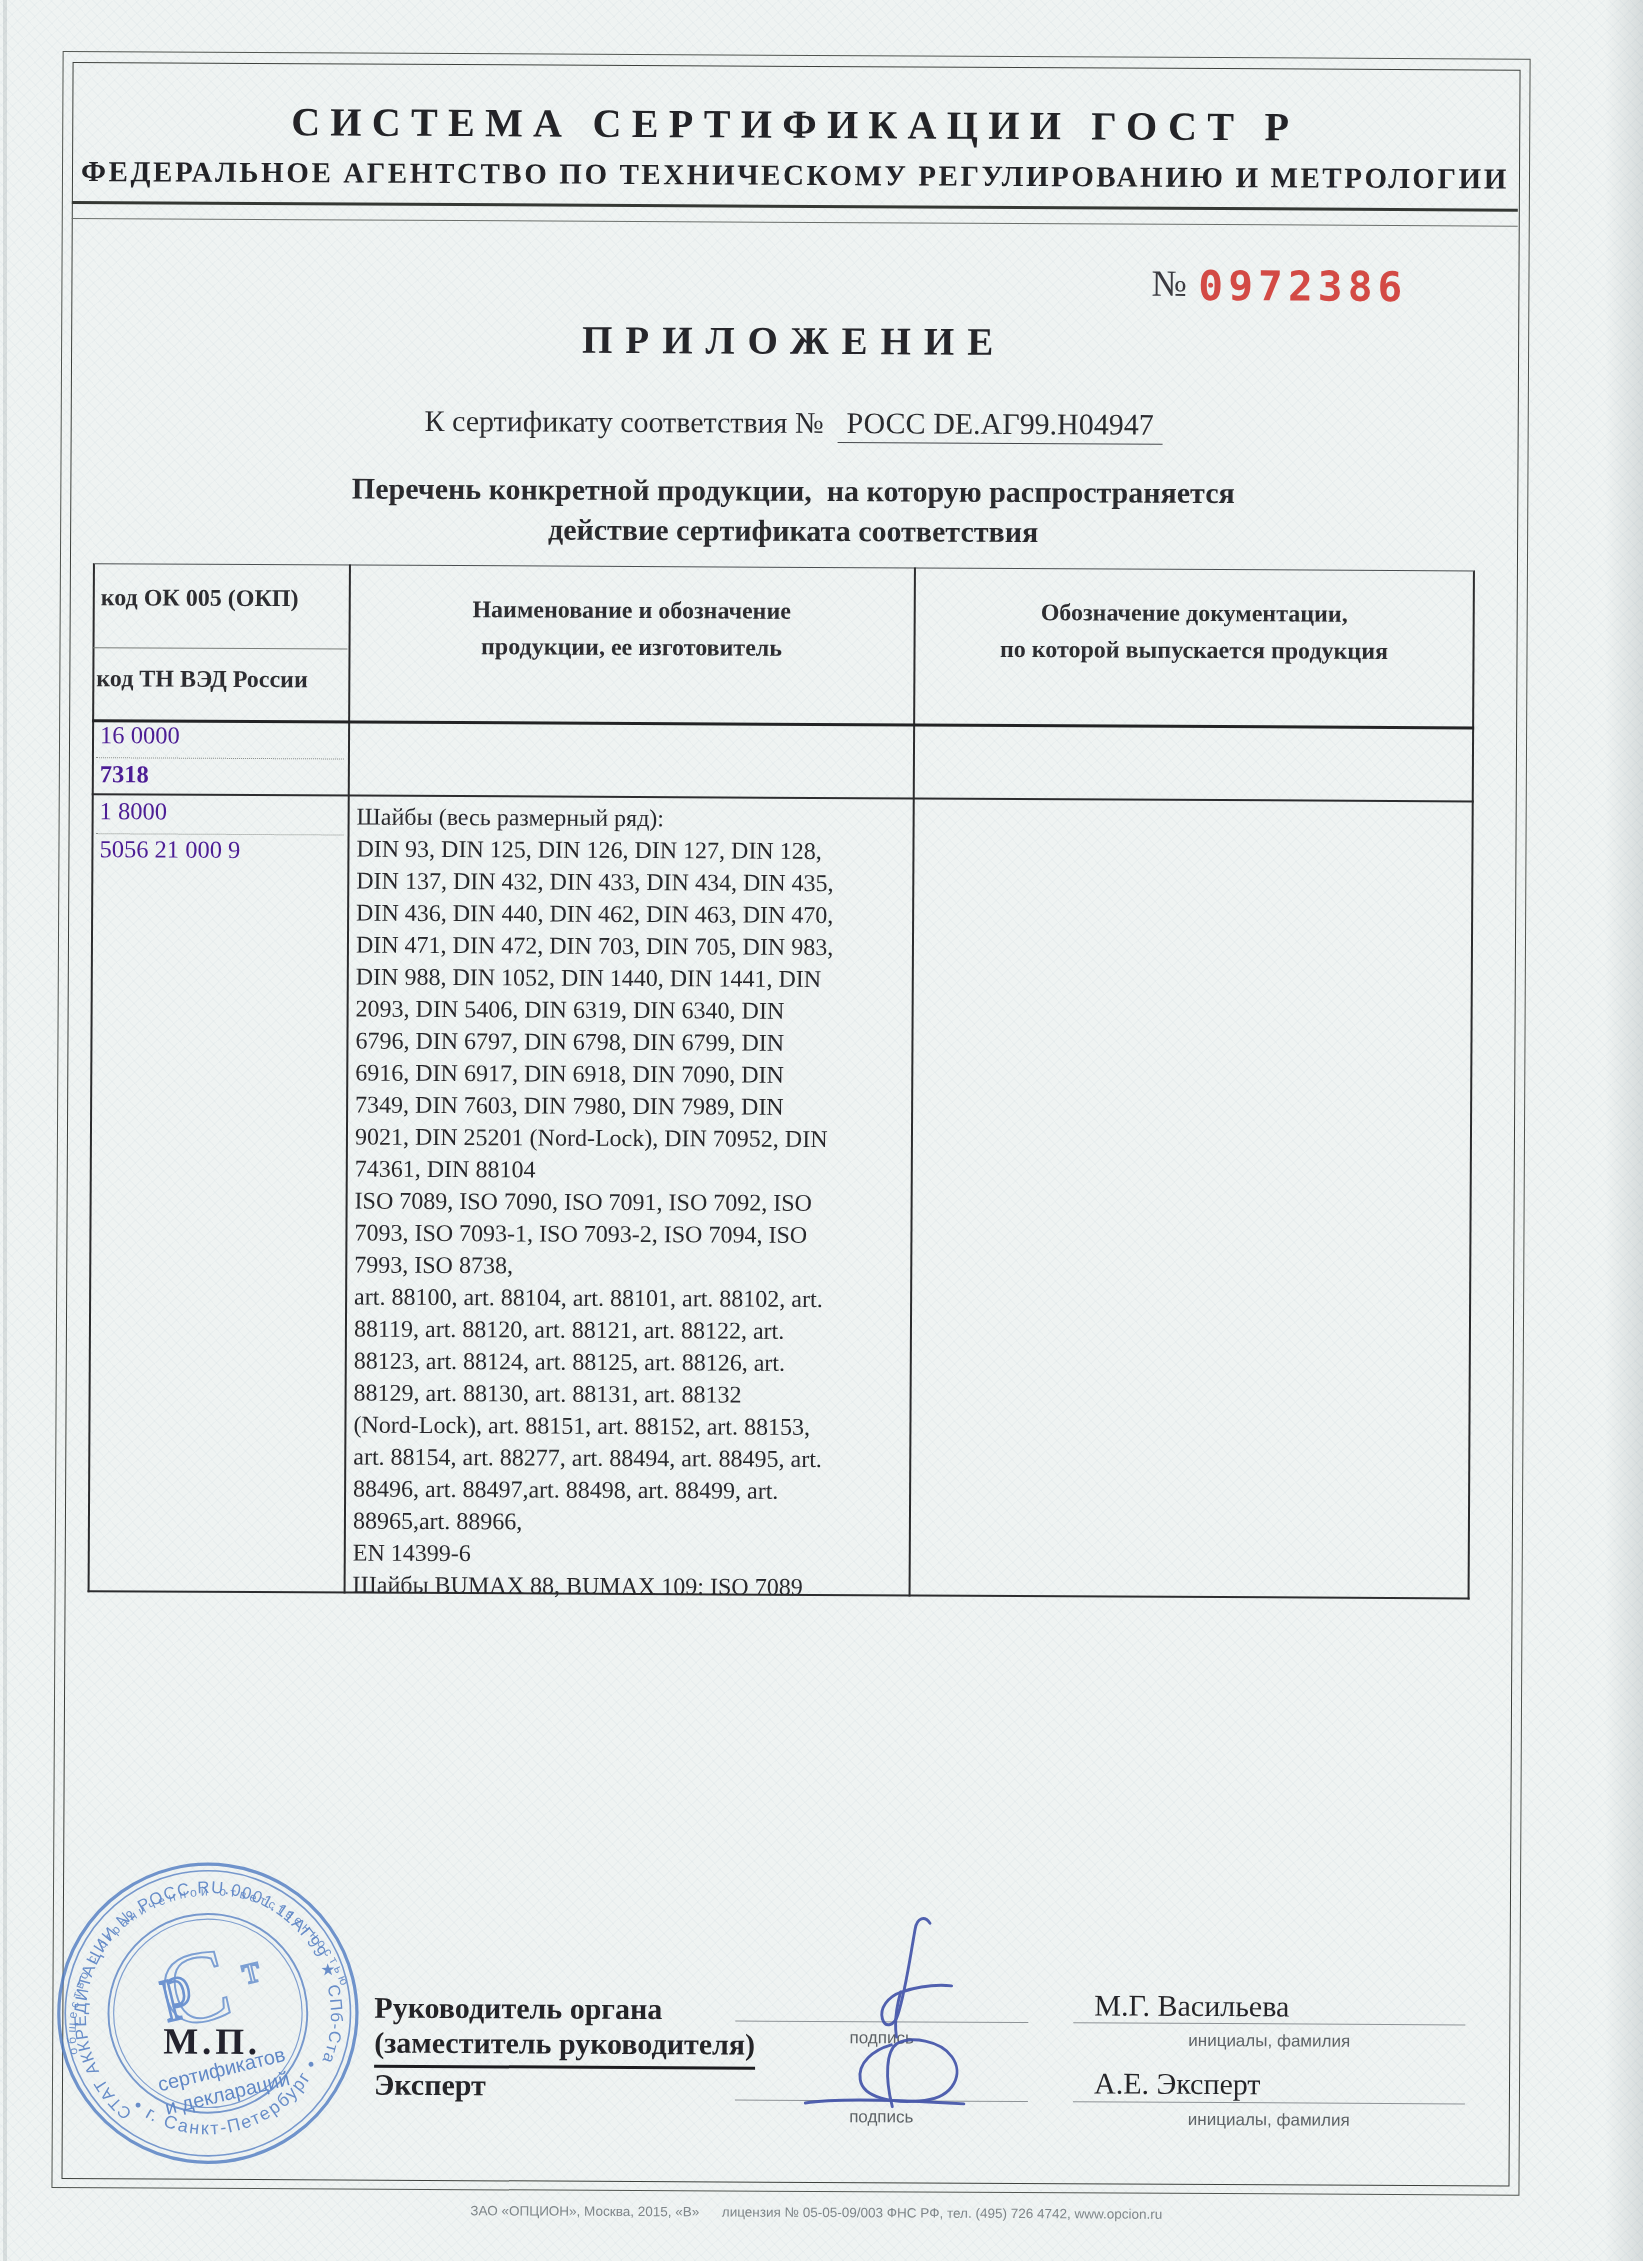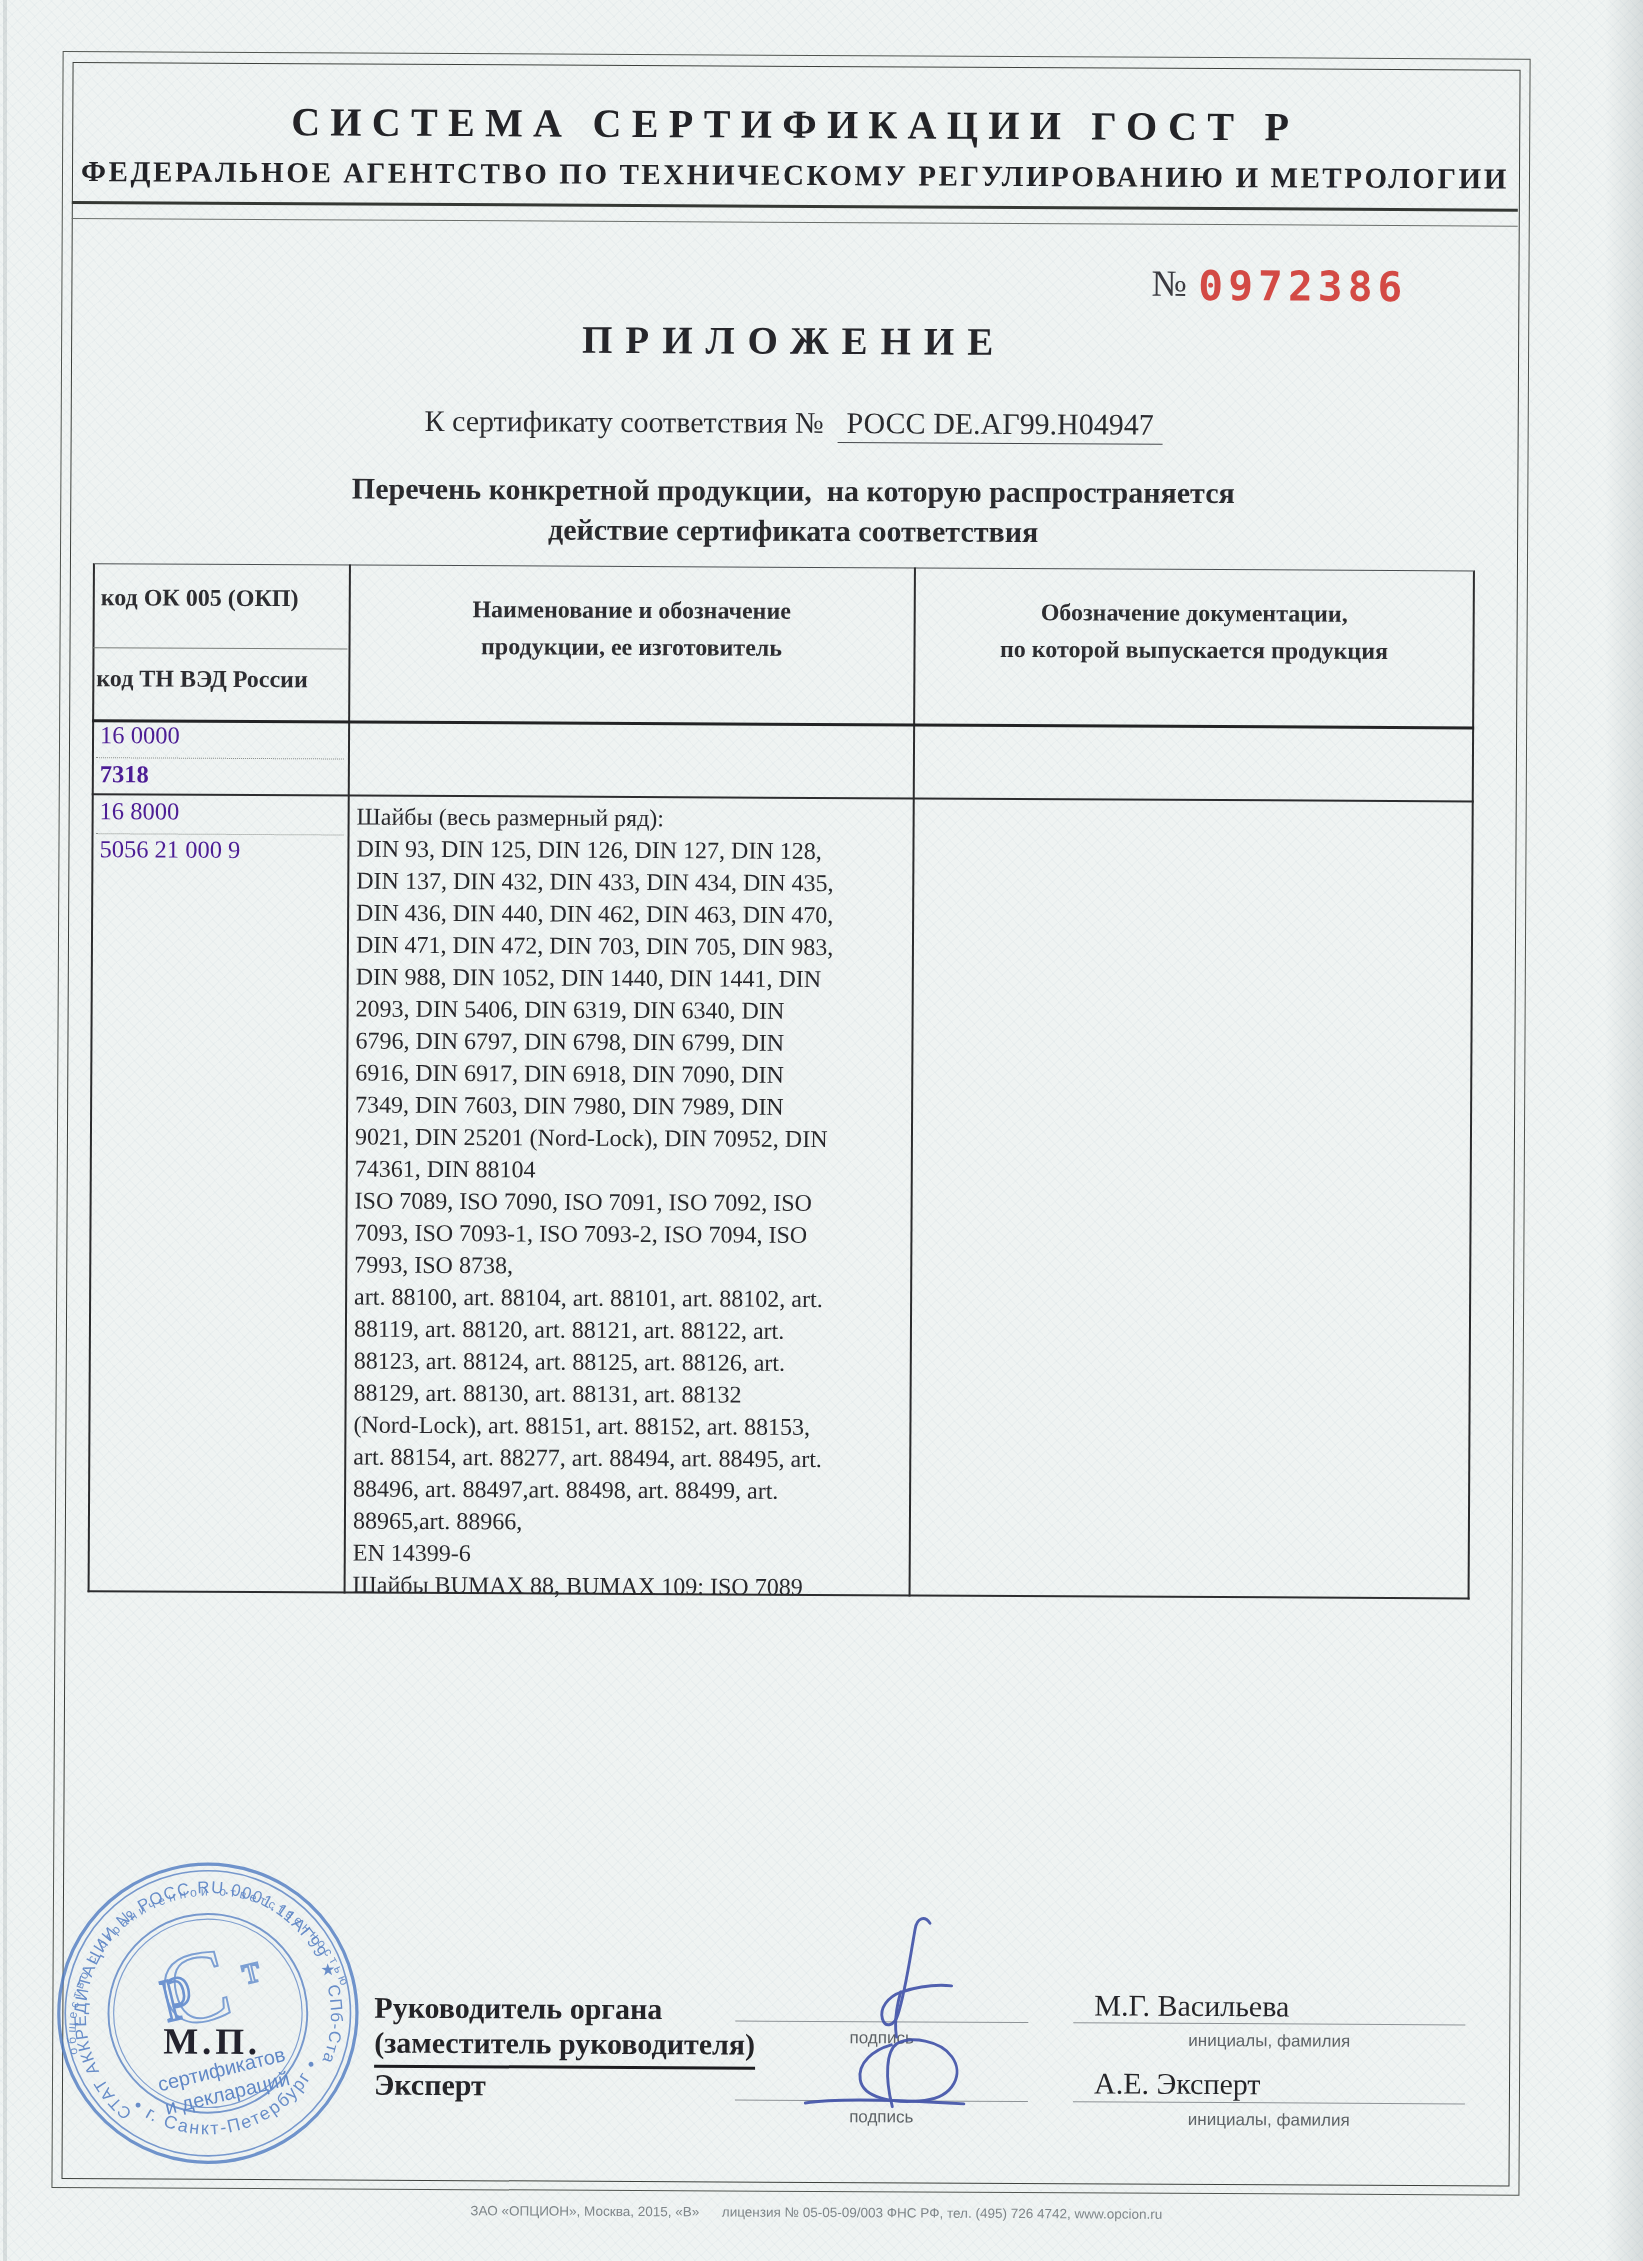--- a/index.html
+++ b/index.html
@@ -122,21 +122,21 @@
   <div class="abs dot1"></div>
   <div class="abs dot2"></div>
 
   <div class="abs th th1a">код ОК 005 (ОКП)</div>
   <div class="abs th th1b">код ТН ВЭД России</div>
   <div class="abs th th2"><span>Наименование и обозначение</span><br><span>продукции, ее изготовитель</span></div>
   <div class="abs th th3"><span>Обозначение документации,</span><br><span>по которой выпускается продукция</span></div>
 
   <div class="abs code okp1">16 0000</div>
   <div class="abs code tnved1">7318</div>
-  <div class="abs code okp2">16 8000</div>
+  <div class="abs code okp2">1 8000</div>
   <div class="abs code tnved2">5056 21 000 9</div>
   <div class="abs product-cell">Шайбы (весь размерный ряд):
 DIN 93, DIN 125, DIN 126, DIN 127, DIN 128,
 DIN 137, DIN 432, DIN 433, DIN 434, DIN 435,
 DIN 436, DIN 440, DIN 462, DIN 463, DIN 470,
 DIN 471, DIN 472, DIN 703, DIN 705, DIN 983,
 DIN 988, DIN 1052, DIN 1440, DIN 1441, DIN
 2093, DIN 5406, DIN 6319, DIN 6340, DIN
 6796, DIN 6797, DIN 6798, DIN 6799, DIN
 6916, DIN 6917, DIN 6918, DIN 7090, DIN

